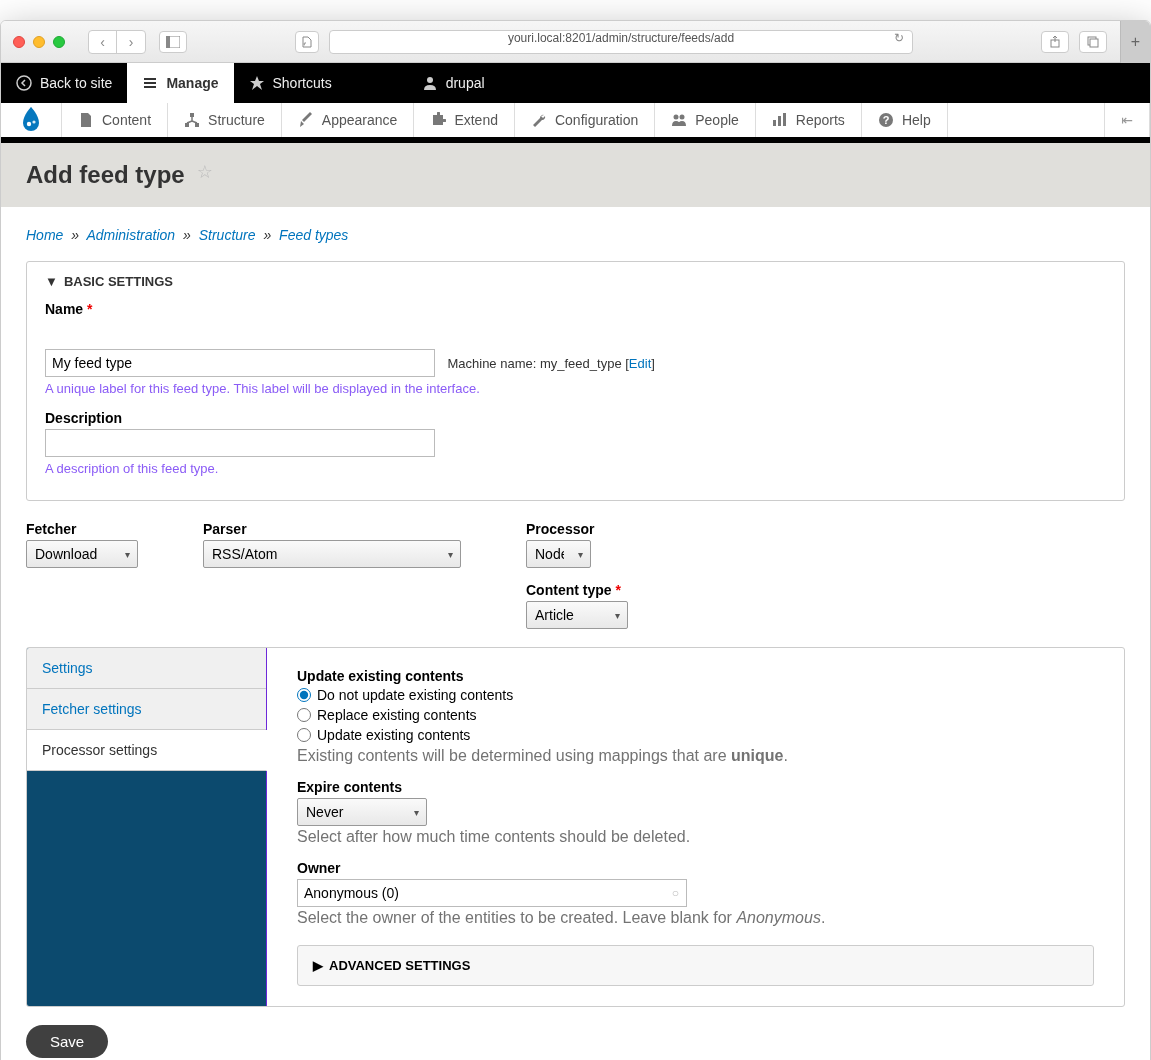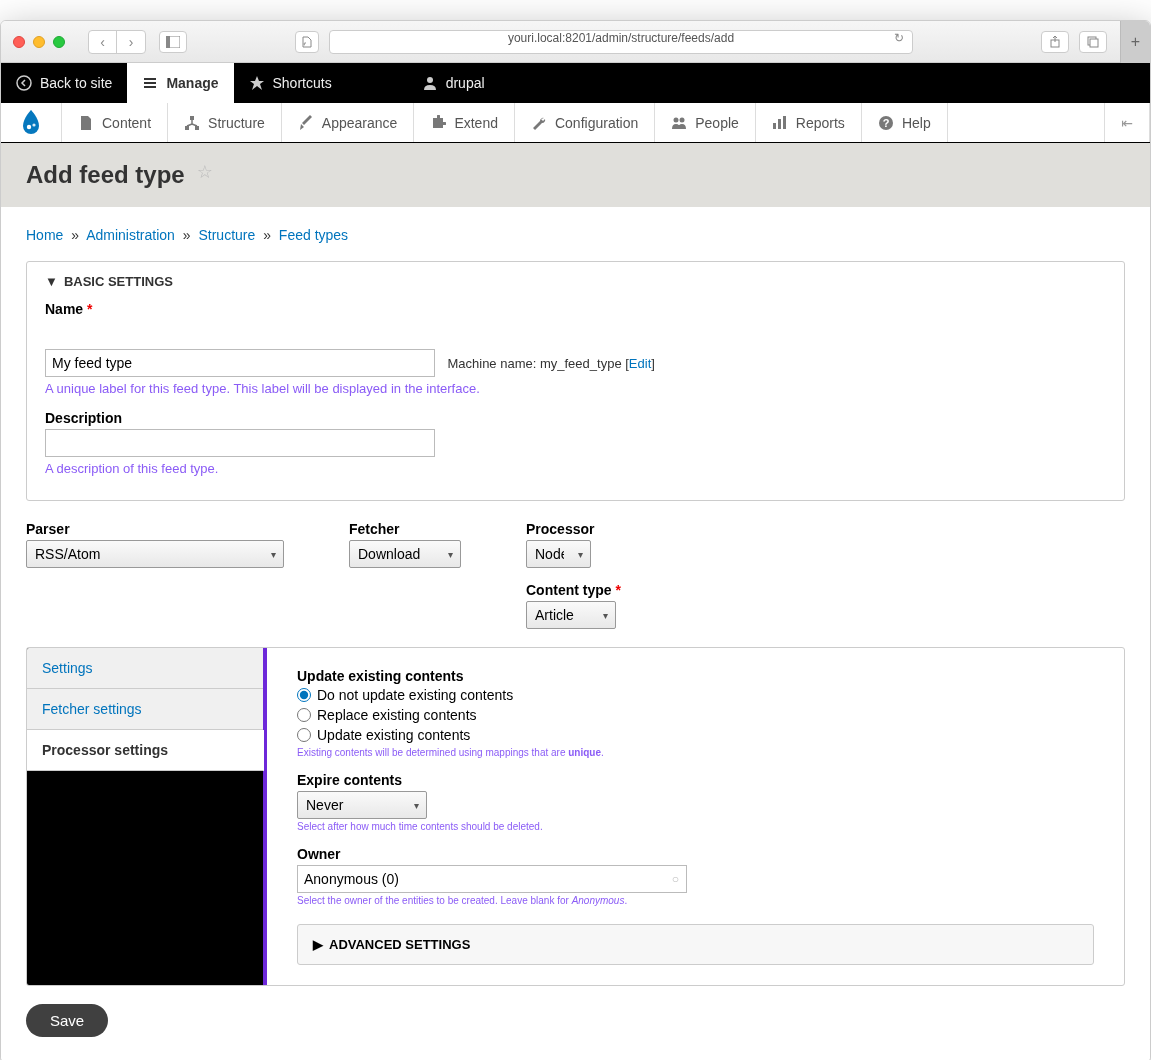--- a/index.html
+++ b/index.html
@@ -22,32 +22,32 @@
 .url-bar .reload { position: absolute; right: 8px; color: #888; }
 .title-right { display: flex; gap: 10px; align-items: center; }
 .title-right-btn { width: 28px; height: 22px; border: 1px solid #ccc; border-radius: 4px; background: #fff; display: flex; align-items: center; justify-content: center; color: #666; font-size: 13px; }
 .new-tab { width: 30px; height: 42px; background: #ccc; display: flex; align-items: center; justify-content: center; color: #666; margin-left: 5px; margin-right: -12px; border-left: 1px solid #bbb; }
 
 .topbar-black { background: #000; display: flex; align-items: stretch; height: 40px; color: #ccc; font-size: 14px; }
 .topbar-item { display: flex; align-items: center; padding: 0 15px; gap: 8px; color: #eee; }
 .topbar-item.active { background: #fff; color: #333; }
 .topbar-ico { display: inline-flex; width: 16px; height: 16px; align-items: center; justify-content: center; }
 
-.adminbar { background: #fff; border-bottom: 1px solid #000000; display: flex; height: 40px; }
+.adminbar { background: #fff; border-bottom: 6px solid #000000; display: flex; height: 40px; }
 .adminbar-item { display: flex; align-items: center; padding: 0 16px; gap: 8px; border-right: 1px solid #ddd; color: #555; font-size: 14px; }
 .adminbar-item:first-child { border-right: 1px solid #ddd; padding: 0 18px; }
 .admin-icon { width: 16px; height: 16px; display: inline-block; color: #787878; }
 .adminbar-item:last-child { margin-left: auto; }
 
 .page-title-bar { background: #e0dfdb; padding: 18px 25px; display: flex; gap: 12px; }
 .page-title { font-size: 24px; font-weight: bold; color: #333; }
 .star-outline { color: #bbb; font-size: 18px; }
 
 .content { padding: 20px 25px 25px; background: #fff; }
-.breadcrumb { font-size: 14px; margin-bottom: 18px; }
+.breadcrumb { font-size: 14px; margin-bottom: 18px; font-style: italic; }
 .breadcrumb a { color: #0074bd; text-decoration: none; }
 .breadcrumb .sep { color: #333; margin: 0 4px; }
 
 .fieldset { border: 1px solid #ccc; border-radius: 3px; padding: 12px 18px 20px; margin-bottom: 20px; }
 .fieldset-legend { font-size: 13px; font-weight: bold; text-transform: uppercase; color: #333; cursor: pointer; display: flex; align-items: center; gap: 6px; }
 .fieldset-body { padding: 12px 0 0 0; }
 
 .form-item { margin-bottom: 14px; }
 .form-label { font-size: 14px; font-weight: bold; display: block; margin-bottom: 3px; }
 .req { color: #e00; }
@@ -59,33 +59,33 @@
 .description { font-size: 13px; color: #8b5cf6; margin-top: 4px; }
 
 .selectors-row { display: flex; gap: 65px; margin-bottom: 18px; }
 .selector-col { display: flex; flex-direction: column; gap: 14px; }
 .select { border: 1px solid #999; background: linear-gradient(#fafafa,#e8e8e8); padding: 4px 26px 4px 8px; font-size: 14px; height: 28px; border-radius: 2px; appearance: none; position: relative; }
 .select-wrap { position: relative; display: inline-block; }
 .select-wrap::after { content: "▾"; position: absolute; right: 8px; top: 50%; transform: translateY(-50%); font-size: 10px; color: #555; pointer-events: none; }
 .select.fetcher { width: 112px; }
 .select.parser { width: 258px; }
 .select.processor { width: 65px; }
-.select.content-type { width: 90px; }
+.select.content-type { width: 102px; }
 .select.expire { width: 130px; }
 
 .tabs-container { display: flex; border: 1px solid #ccc; border-radius: 3px; overflow: hidden; }
-.tabs-list { width: 240px; background: #000000; border-right: 4px solid #6d28d9; }
+.tabs-list { width: 240px; background: #0c4a6e; border-right: 1px solid #6d28d9; }
 .tab-item { padding: 12px 15px; border-bottom: 1px solid #ccc; font-size: 14px; color: #0074bd; cursor: pointer; background: #f0f0f0; }
-.tab-item.active { background: #fff; color: #333; font-weight: bold; border-right: 1px solid #fff; margin-right: -1px; }
+.tab-item.active { background: #fff; color: #333; font-weight: normal; border-right: 1px solid #fff; margin-right: -1px; }
 .tabs-content { flex: 1; padding: 20px 30px; }
 
 .radio-group { margin-bottom: 4px; }
 .radio-item { display: flex; align-items: center; gap: 6px; font-size: 14px; margin-bottom: 4px; }
 .radio-item input[type=radio] { width: 14px; height: 14px; accent-color: #0074bd; }
-.desc-small { font-size: 10px; color: #8b5cf6; margin-top: 2px; }
+.desc-small { font-size: 16px; color: #737373; margin-top: 2px; }
 .desc-small b { font-weight: bold; }
 
 .owner-input { width: 390px; height: 28px; border: 1px solid #bbb; padding: 4px 28px 4px 6px; font-size: 14px; position: relative; }
 .owner-wrap { position: relative; display: inline-block; }
 .owner-wrap::after { content: "○"; position: absolute; right: 8px; top: 50%; transform: translateY(-50%); color: #bbb; font-size: 12px; }
 .em { font-style: italic; }
 
 .adv-settings { border: 1px solid #ccc; border-radius: 3px; padding: 12px 15px; margin-top: 18px; background: #f7f7f7; }
 .adv-legend { font-size: 13px; font-weight: bold; display: flex; align-items: center; gap: 6px; }
 
@@ -282,28 +282,28 @@
           <label class="form-label">Description</label>
           <input class="text-input desc" value="" style="">
           <div class="description">A description of this feed type.</div>
         </div>
       </div>
     </div>
 
     <div class="selectors-row">
       <div class="selector-col">
         <div class="form-item" style="margin-bottom:0;">
+          <label class="form-label">Fetcher</label>
+          <span class="select-wrap"><select class="select fetcher"><option>Download</option></select></span>
+        </div>
+      </div>
+      <div class="selector-col">
+        <div class="form-item" style="margin-bottom:0;">
           <label class="form-label">Parser</label>
           <span class="select-wrap"><select class="select parser"><option>RSS/Atom</option></select></span>
-        </div>
-      </div>
-      <div class="selector-col">
-        <div class="form-item" style="margin-bottom:0;">
-          <label class="form-label">Fetcher</label>
-          <span class="select-wrap"><select class="select fetcher"><option>Download</option></select></span>
         </div>
       </div>
       <div class="selector-col">
         <div class="form-item" style="margin-bottom:0;">
           <label class="form-label">Processor</label>
           <span class="select-wrap"><select class="select processor"><option>Node</option></select></span>
         </div>
         <div class="form-item" style="margin-bottom:0;">
           <label class="form-label"><span>Content type</span> <span class="req">*</span></label>
           <span class="select-wrap"><select class="select content-type"><option>Article</option></select></span>

